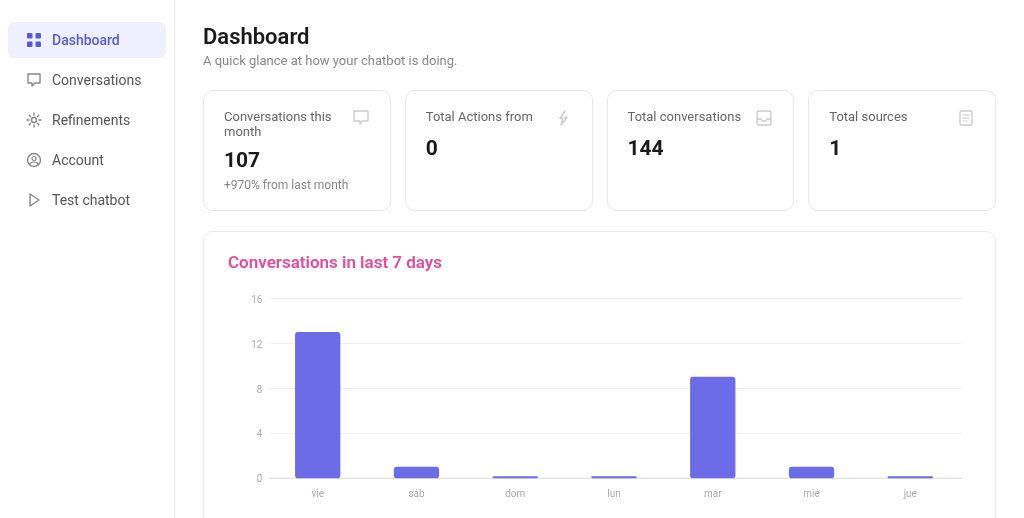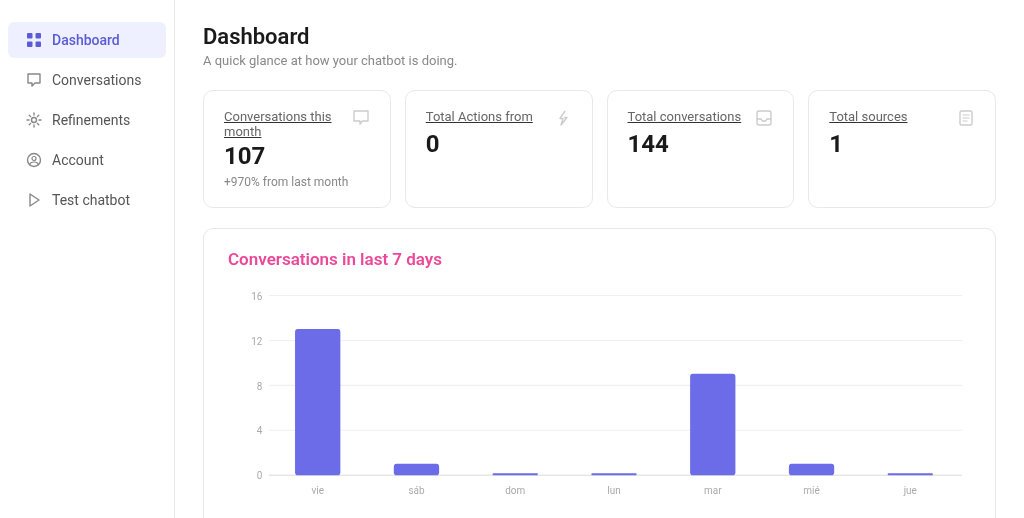--- a/index.html
+++ b/index.html
@@ -85,35 +85,34 @@
       border: 1px solid #e8e8e8;
       border-radius: 10px;
       padding: 18px 20px;
       display: flex;
       flex-direction: column;
     }
     .stat-card-header {
       display: flex;
       justify-content: space-between;
       align-items: flex-start;
-      margin-bottom: 4px;
-      text-decoration: underline;
+      margin-bottom: 10px;
     }
     .stat-card-label {
       font-size: 13px;
       color: #666;
       font-weight: 400;
     }
     .stat-card-icon {
       color: #bbb;
       display: flex;
       align-items: center;
     }
     .stat-card-value {
-      font-size: 24px;
+      font-size: 21px;
       font-weight: 700;
       color: #1a1a1a;
       line-height: 1.1;
       margin-bottom: 6px;
     }
     .stat-card-sub {
       font-size: 12px;
       color: #888;
     }
 

